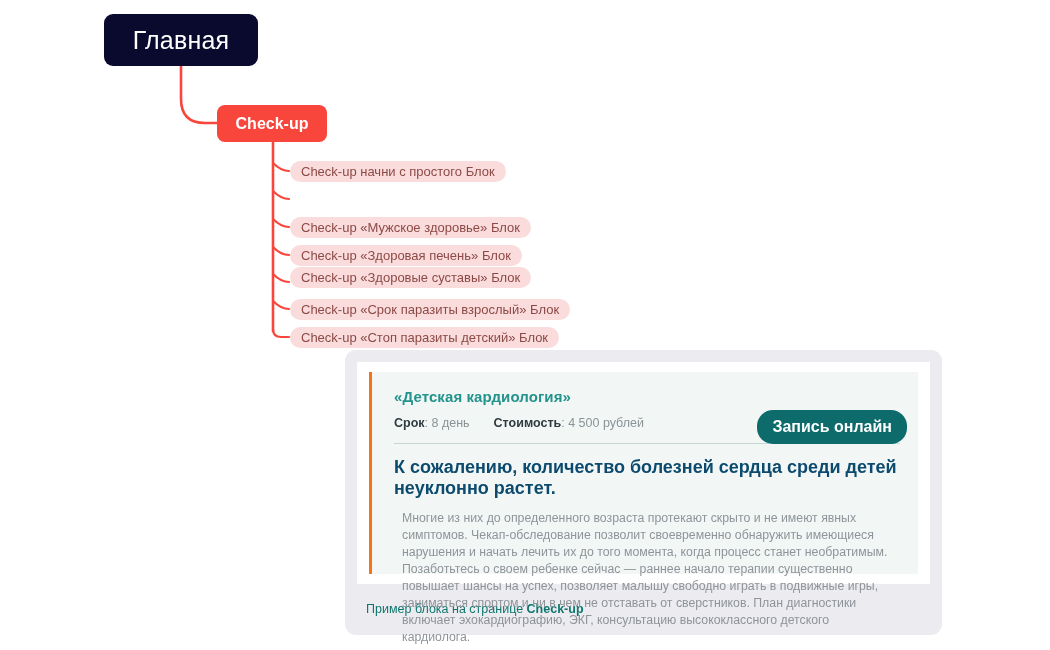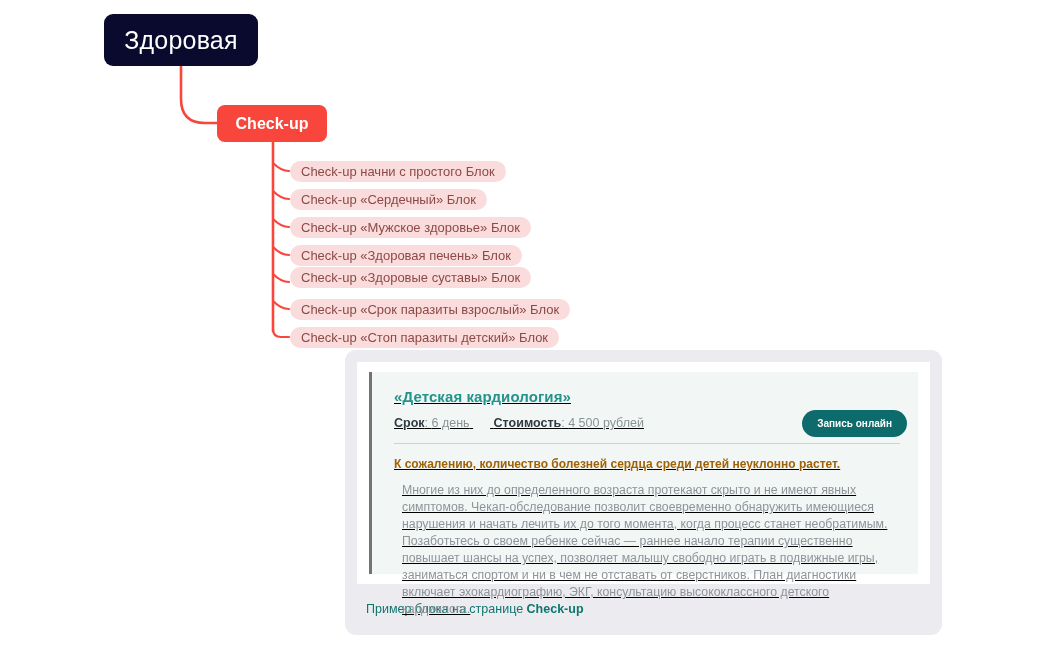--- a/index.html
+++ b/index.html
@@ -103,25 +103,24 @@
     width: 100%;
     height: 222px;
     background: #ffffff;
     box-sizing: border-box;
     padding: 10px 12px;
   }
   #card-content-panel {
     width: 100%;
     height: 202px;
     background: #f2f7f6;
-    border-left: 3px solid #737373;
+    border-left: 3px solid #f97316;
     box-sizing: border-box;
     padding: 16px 18px 10px 22px;
     position: relative;
-    text-decoration: underline;
   }
   #card-title {
     color: #23938c;
     font-size: 15px;
     font-weight: bold;
     margin: 0 0 11px 0;
     letter-spacing: .1px;
   }
   #card-meta {
     font-size: 12.5px;
@@ -133,39 +132,39 @@
     font-weight: bold;
     text-align: right;
   }
   #card-meta .meta-gap { display: inline-block; width: 17px; }
   #card-divider {
     height: 1px;
     background: #c4d7d5;
     margin: 0 0 13px 0;
   }
   #card-lead {
-    font-size: 12px;
-    font-weight: bold;
-    color: #a16207;
+    font-size: 18px;
+    font-weight: bold;
+    color: #0c4a6e;
     margin: 12px 0 11px 0;
   }
   #card-body {
     font-size: 12.3px;
     line-height: 17px;
     color: #8e9499;
     margin: 8px;
     max-width: 530px;
   }
   #card-cta {
     position: absolute;
     right: 11px;
     top: 38px;
     background: #0d6b6b;
     color: #ffffff;
-    font-size: 10px;
+    font-size: 16px;
     font-weight: bold;
     padding: 8px 15px;
     border-radius: 16px;
     border: none;
     white-space: nowrap;
     cursor: pointer;
     font-family: inherit;
   }
   #card-caption {
     font-size: 12.5px;
@@ -188,32 +187,29 @@
     <path d="M 273 163 Q 281 171 289 171" stroke="#f9463c" stroke-width="2.2" fill="none" stroke-linecap="round"></path>
     <path d="M 273 191 Q 281 199 289 199" stroke="#f9463c" stroke-width="2.2" fill="none" stroke-linecap="round"></path>
     <path d="M 273 219 Q 281 227 289 227" stroke="#f9463c" stroke-width="2.2" fill="none" stroke-linecap="round"></path>
     <path d="M 273 247 Q 281 255 289 255" stroke="#f9463c" stroke-width="2.2" fill="none" stroke-linecap="round"></path>
     <path d="M 273 274 Q 281 282 289 282" stroke="#f9463c" stroke-width="2.2" fill="none" stroke-linecap="round"></path>
     <path d="M 273 301 Q 281 309 289 309" stroke="#f9463c" stroke-width="2.2" fill="none" stroke-linecap="round"></path>
     <path d="M 273 329 Q 273 337 281 337 L 289 337" stroke="#f9463c" stroke-width="2.2" fill="none" stroke-linecap="round"></path>
   </svg>
 
   <div class="node node-root">
-    <span>Здоровая</span>
+    <span>Главная</span>
   </div>
 
   <div class="node node-branch">
     <span>Check-up</span>
   </div>
 
   <div class="leaf leaf-0">
     <span>Check-up начни с простого Блок</span>
-  </div>
-  <div class="leaf leaf-1">
-    <span>Check-up «Сердечный» Блок</span>
   </div>
   <div class="leaf leaf-2">
     <span>Check-up «Мужское здоровье» Блок</span>
   </div>
   <div class="leaf leaf-3">
     <span>Check-up «Здоровая печень» Блок</span>
   </div>
   <div class="leaf leaf-4">
     <span>Check-up «Здоровые суставы» Блок</span>
   </div>
@@ -226,21 +222,21 @@
 
 </div>
 
 <div id="example-card">
   <div id="card-white-panel">
     <div id="card-content-panel">
 
       <div id="card-title">«Детская кардиология»</div>
 
       <div id="card-meta">
-        <span class="meta-key">Срок</span><span>: </span><span>6 день</span>
+        <span class="meta-key">Срок</span><span>: </span><span>8 день</span>
         <span class="meta-gap"></span>
         <span class="meta-key">Стоимость</span><span>: </span><span>4 500 рублей</span>
       </div>
 
       <button id="card-cta">Запись онлайн</button>
 
       <div id="card-divider"></div>
 
       <p id="card-lead">К сожалению, количество болезней сердца среди детей неуклонно растет.</p>
       <p id="card-body">Многие из них до определенного возраста протекают скрыто и не имеют явных симптомов. Чекап-обследование позволит своевременно обнаружить имеющиеся нарушения и начать лечить их до того момента, когда процесс станет необратимым. Позаботьтесь о своем ребенке сейчас — раннее начало терапии существенно повышает шансы на успех, позволяет малышу свободно играть в подвижные игры, заниматься спортом и ни в чем не отставать от сверстников. План диагностики включает эхокардиографию, ЭКГ, консультацию высококлассного детского кардиолога.</p>

